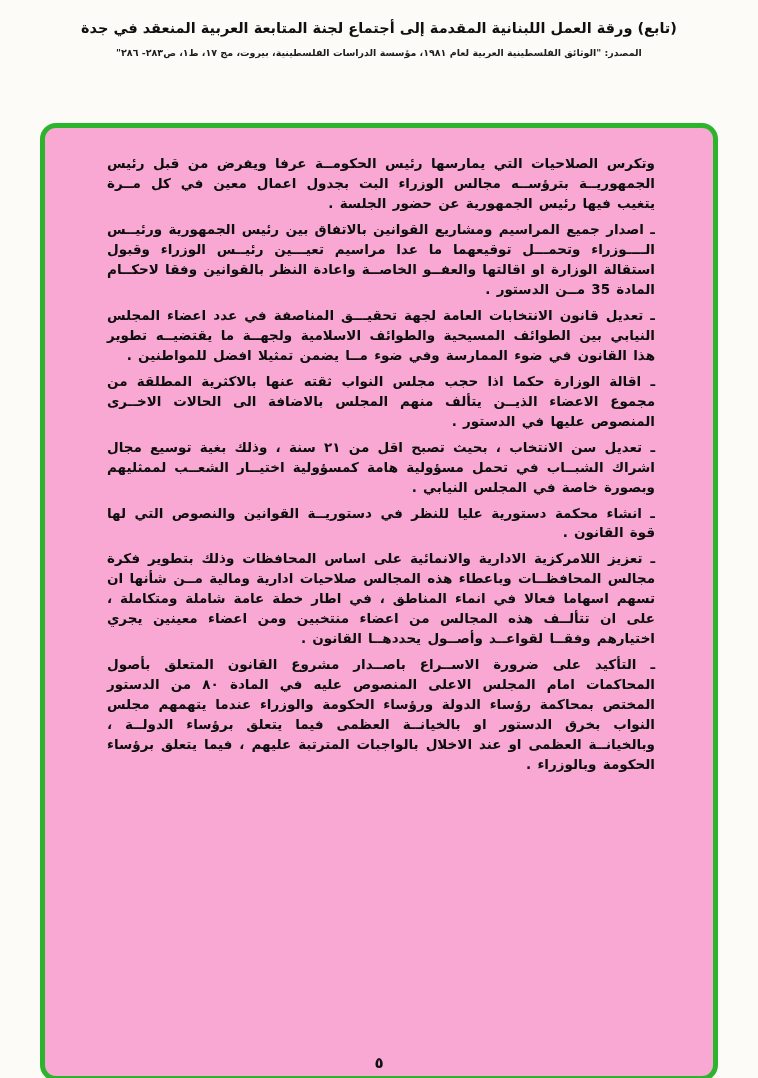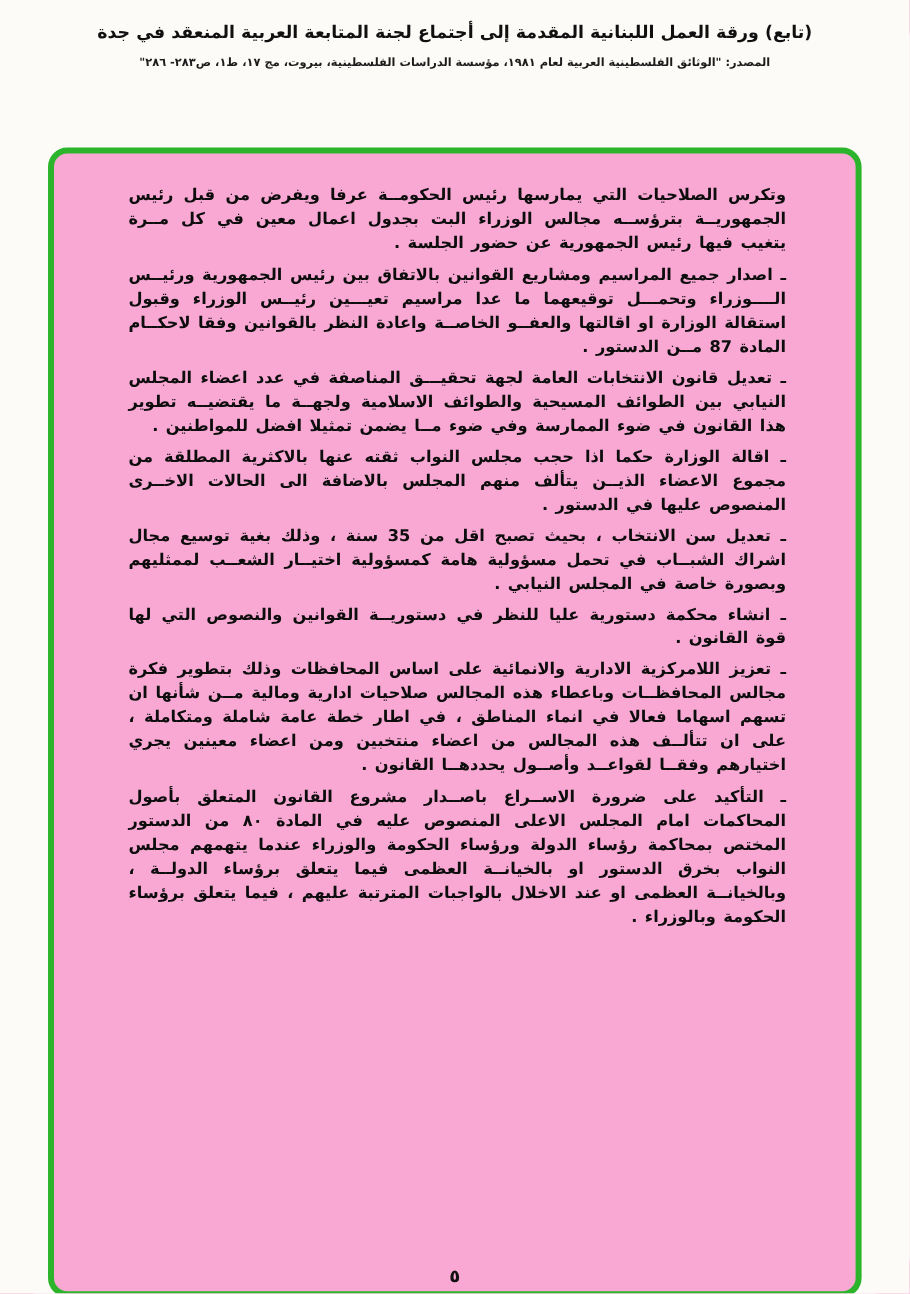--- a/index.html
+++ b/index.html
@@ -1,15 +1,15 @@
 <!DOCTYPE html>
 <html lang="ar" dir="rtl"><head>
 <meta charset="utf-8">
 <style>
-  * { margin: 0; padding: 0; box-sizing: border-box; border-radius: 31px; }
+  * { margin: 0; padding: 0; box-sizing: border-box; }
   html, body {
     width: 758px;
     height: 1078px;
     background: #fcfbf7;
     font-family: "DejaVu Sans", sans-serif;
   }
   .page {
     position: relative;
     width: 758px;
     height: 1078px;
@@ -72,24 +72,24 @@
 
 <div class="page">
 
   <div class="header">
     <div class="doc-title">(تابع) ورقة العمل اللبنانية المقدمة إلى أجتماع لجنة المتابعة العربية المنعقد في جدة</div>
     <div class="doc-source">المصدر: "الوثائق الفلسطينية العربية لعام ١٩٨١، مؤسسة الدراسات الفلسطينية، بيروت، مج ١٧، ط١، ص٢٨٣- ٢٨٦"</div>
   </div>
 
   <div class="content-box">
     <p>وتكرس الصلاحيات التي يمارسها رئيس الحكومــة عرفا ويفرض من قبل رئيس الجمهوريــة بترؤســه مجالس الوزراء البت بجدول اعمال معين في كل مــرة يتغيب فيها رئيس الجمهورية عن حضور الجلسة .</p>
-    <p>ـ  اصدار جميع المراسيم ومشاريع القوانين بالاتفاق بين رئيس الجمهورية ورئيــس الــــوزراء وتحمـــل توقيعهما ما عدا مراسيم تعيـــين رئيــس الوزراء وقبول استقالة الوزارة او اقالتها والعفــو الخاصــة واعادة النظر بالقوانين وفقا لاحكــام المادة 87 مــن الدستور .</p>
+    <p>ـ  اصدار جميع المراسيم ومشاريع القوانين بالاتفاق بين رئيس الجمهورية ورئيــس الــــوزراء وتحمـــل توقيعهما ما عدا مراسيم تعيـــين رئيــس الوزراء وقبول استقالة الوزارة او اقالتها والعفــو الخاصــة واعادة النظر بالقوانين وفقا لاحكــام المادة 35 مــن الدستور .</p>
     <p>ـ  تعديل قانون الانتخابات العامة لجهة تحقيـــق المناصفة في عدد اعضاء المجلس النيابي بين الطوائف المسيحية والطوائف الاسلامية ولجهــة ما يقتضيــه تطوير هذا القانون في ضوء الممارسة وفي ضوء مــا يضمن تمثيلا افضل للمواطنين .</p>
     <p>ـ  اقالة الوزارة حكما اذا حجب مجلس النواب ثقته عنها بالاكثرية المطلقة من مجموع الاعضاء الذيــن يتألف منهم المجلس بالاضافة الى الحالات الاخــرى المنصوص عليها في الدستور .</p>
-    <p>ـ  تعديل سن الانتخاب ، بحيث تصبح اقل من 35 سنة ، وذلك بغية توسيع مجال اشراك الشبــاب في تحمل مسؤولية هامة كمسؤولية اختيــار الشعــب لممثليهم وبصورة خاصة في المجلس النيابي .</p>
+    <p>ـ  تعديل سن الانتخاب ، بحيث تصبح اقل من ٢١ سنة ، وذلك بغية توسيع مجال اشراك الشبــاب في تحمل مسؤولية هامة كمسؤولية اختيــار الشعــب لممثليهم وبصورة خاصة في المجلس النيابي .</p>
     <p>ـ  انشاء محكمة دستورية عليا للنظر في دستوريــة القوانين والنصوص التي لها قوة القانون .</p>
     <p>ـ  تعزيز اللامركزية الادارية والانمائية على اساس المحافظات وذلك بتطوير فكرة مجالس المحافظــات وباعطاء هذه المجالس صلاحيات ادارية ومالية مــن شأنها ان تسهم اسهاما فعالا في انماء المناطق ، في اطار خطة عامة شاملة ومتكاملة ، على ان تتألــف هذه المجالس من اعضاء منتخبين ومن اعضاء معينين يجري اختيارهم وفقــا لقواعــد وأصــول يحددهــا القانون .</p>
     <p>ـ  التأكيد على ضرورة الاســراع باصــدار مشروع القانون المتعلق بأصول المحاكمات امام المجلس الاعلى المنصوص عليه في المادة ٨٠ من الدستور المختص بمحاكمة رؤساء الدولة ورؤساء الحكومة والوزراء عندما يتهمهم مجلس النواب بخرق الدستور او بالخيانــة العظمى فيما يتعلق برؤساء الدولــة ، وبالخيانــة العظمى او عند الاخلال بالواجبات المترتبة عليهم ، فيما يتعلق برؤساء الحكومة وبالوزراء .</p>
   </div>
 
   <div class="page-number">٥</div>
 
 </div>
 
 </body></html>

